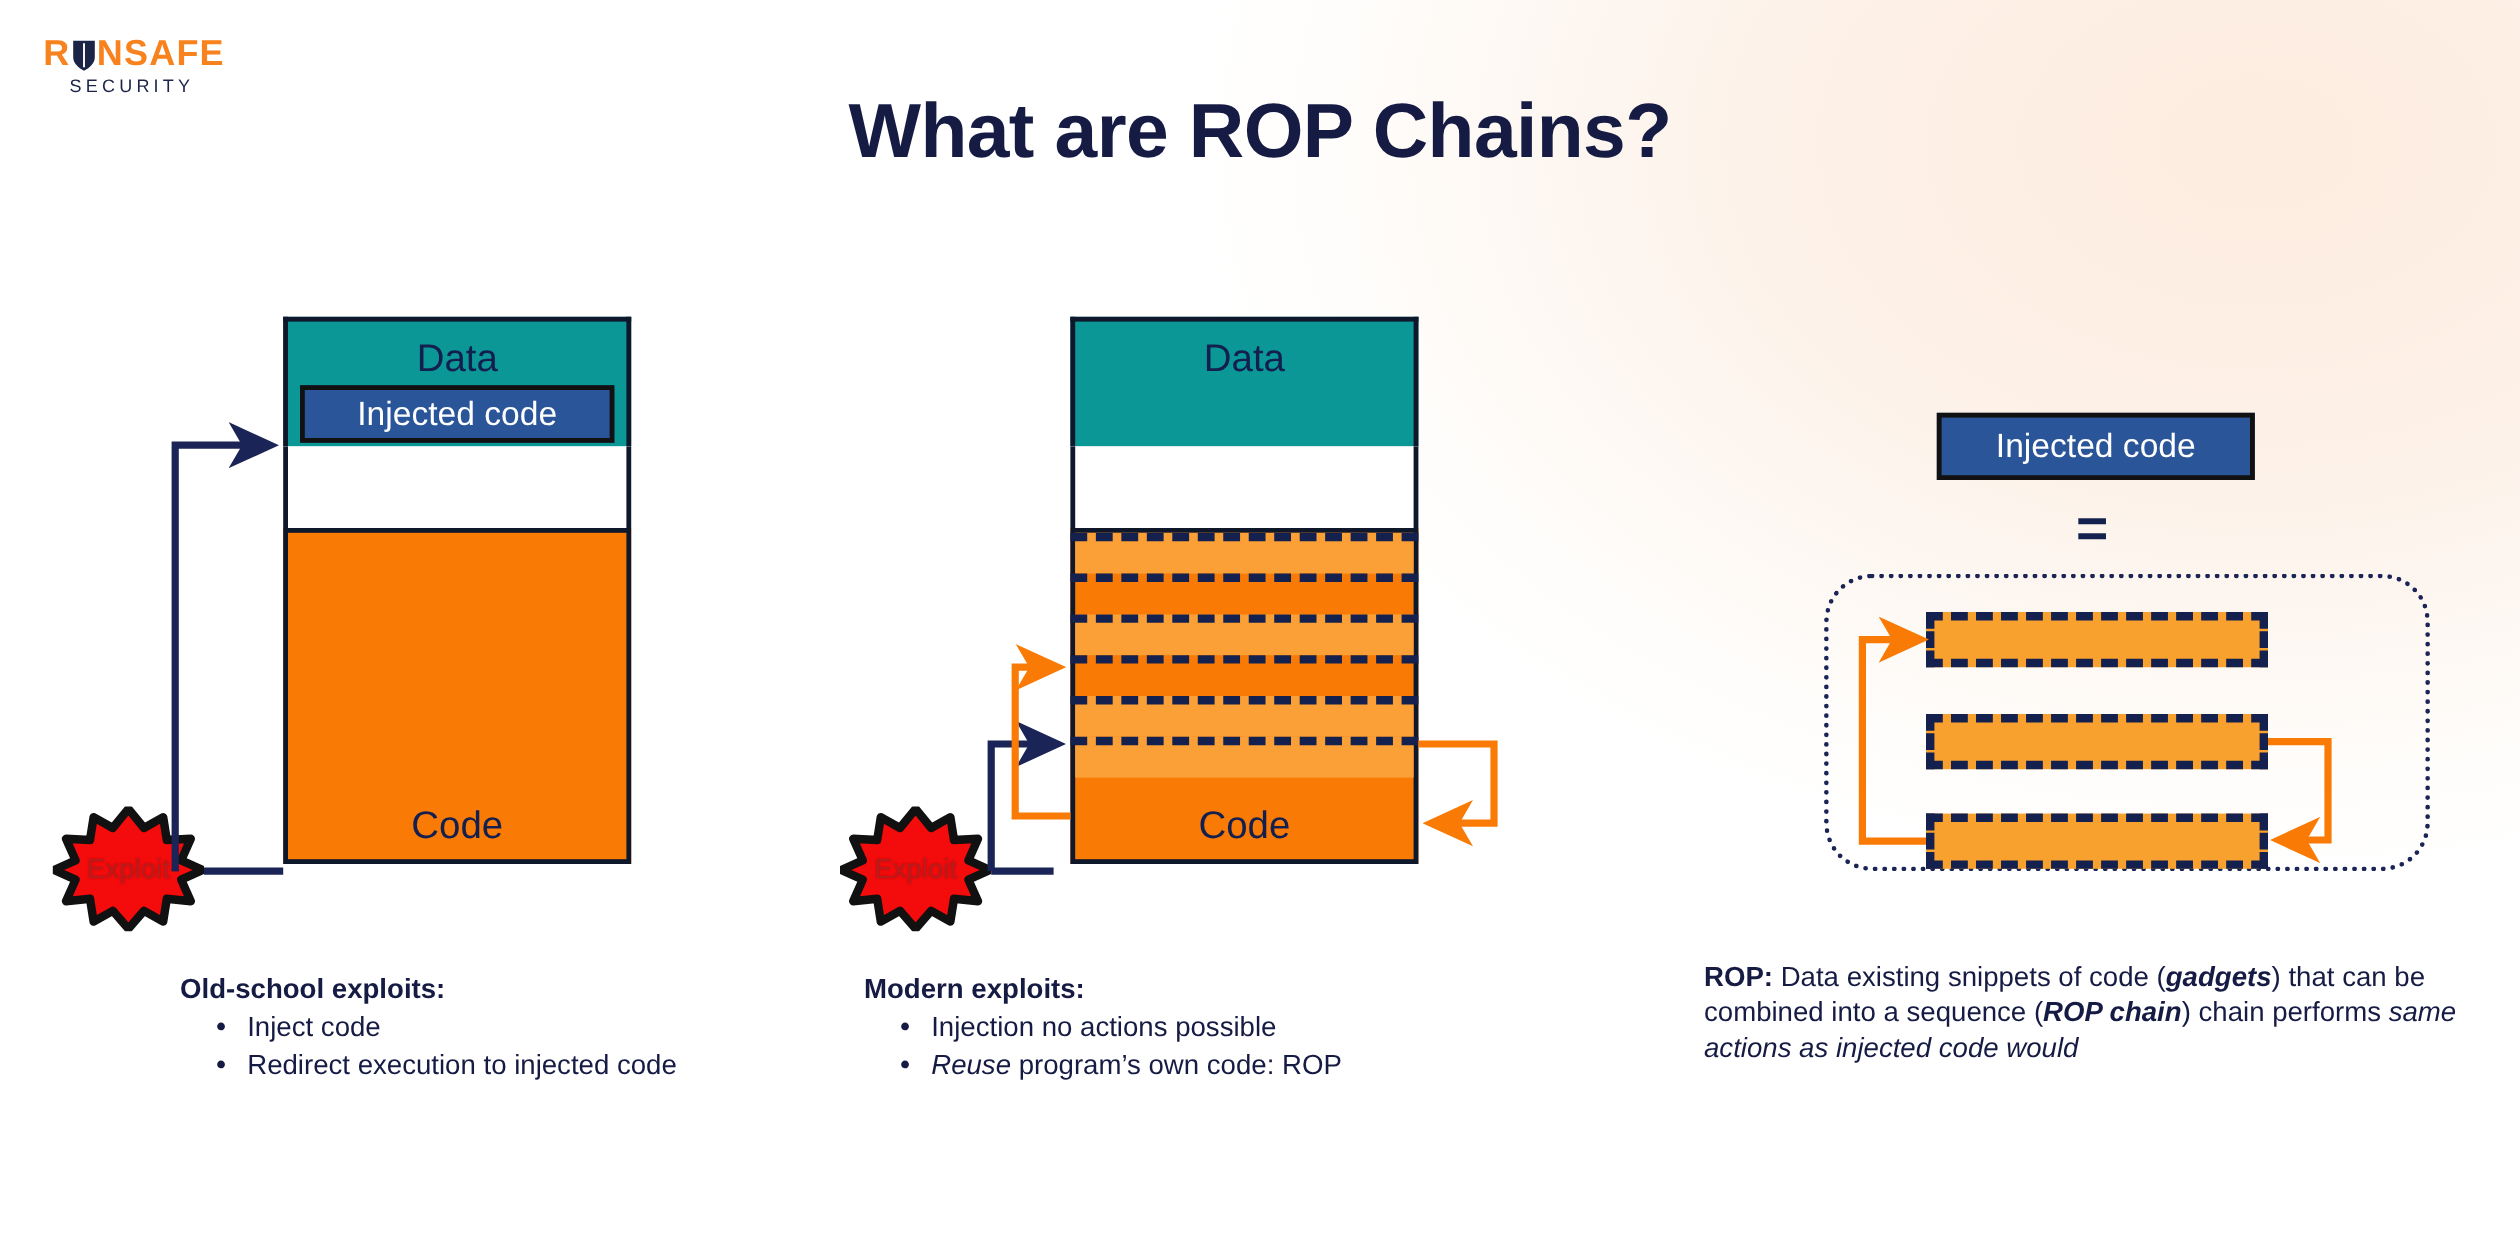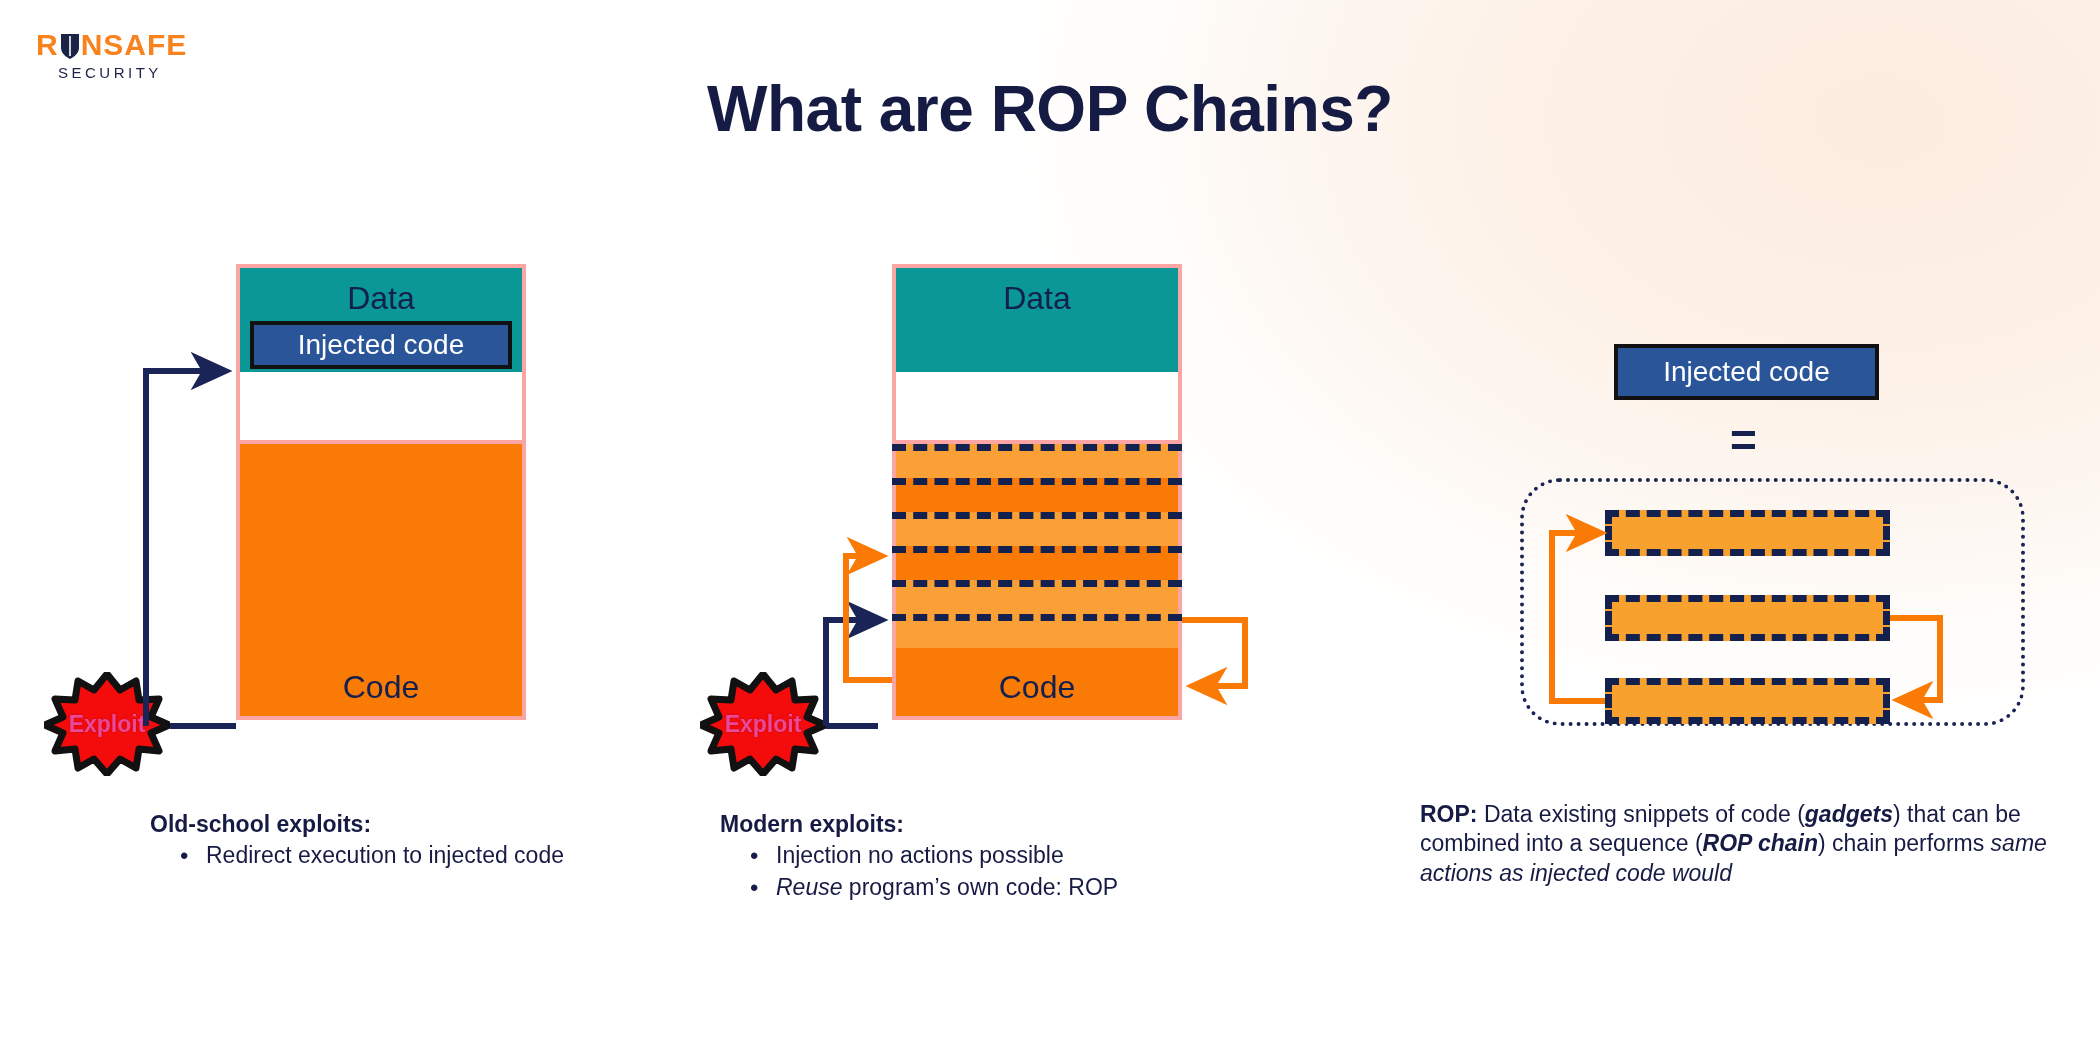--- a/index.html
+++ b/index.html
@@ -50,21 +50,21 @@
   .bullets li::before {
     content: "\2022"; position: absolute; left: 0; top: -1px;
     font-size: 24px; line-height: 1.3;
   }
   .it { font-style: italic; }
   .bi { font-style: italic; font-weight: 700; }
 
   
   .stack { position: absolute; }
   .seg {
-    border: 4px solid #fca5a5;
+    border: 4px solid #0f172a;
     position: relative;
   }
   .seg-data {
     background: #0C9797;
     color: #13204F;
     font-size: 32px;
     text-align: center;
     padding-top: 12px;
   }
   .seg-gap { background: #ffffff; border-top: none; border-bottom: none; }
@@ -113,21 +113,21 @@
     line-height: 0.8;
     letter-spacing: 0;
   }
 
   
   .exploit { position: absolute; width: 126px; height: 104px; }
   .exploit svg { position: absolute; inset: 0; }
   .exploit .lbl {
     position: absolute; inset: 0;
     display: flex; align-items: center; justify-content: center;
-    color: #ec4899; font-size: 23px; font-weight: 700;
+    color: #b91c1c; font-size: 23px; font-weight: 400;
     text-shadow: 0 0 2px rgba(0,0,0,.25);
   }
 
   svg.overlay { position: absolute; left: 0; top: 0; width: 2100px; height: 1050px; pointer-events: none; }
 </style>
 </head>
 <body>
 
 <div class="logo">
   <div class="logo-word">
@@ -161,20 +161,21 @@
 <div class="exploit" style="left:44px; top:672px;">
   <svg viewBox="0 0 126 104" aria-hidden="true">
     <polygon points="63,2 76,18 92,9 95,28 115,27 107,45 125,53 107,61 115,79 95,77 92,96 76,87 63,102 50,87 34,96 31,77 11,79 19,61 1,53 19,45 11,27 31,28 34,9 50,18" fill="#F40B0B" stroke="#111111" stroke-width="7" stroke-linejoin="round"></polygon>
   </svg>
   <div class="lbl">Exploit</div>
 </div>
 
 <div class="col-caption" style="left:150px; top:810px; width:420px;">
   <span class="hd">Old-school exploits:</span>
   <ul class="bullets">
+    <li>Inject code</li>
     <li>Redirect execution to injected code</li>
   </ul>
 </div>
 
 <div class="stack" style="left:892px; top:264px; width:290px;">
   <div class="seg seg-data" style="height:108px; border-bottom-width:0;">
     <span>Data</span>
   </div>
   <div class="seg seg-gap" style="height:68px;"></div>
   <div class="seg seg-code" style="height:280px; overflow:visible;">

